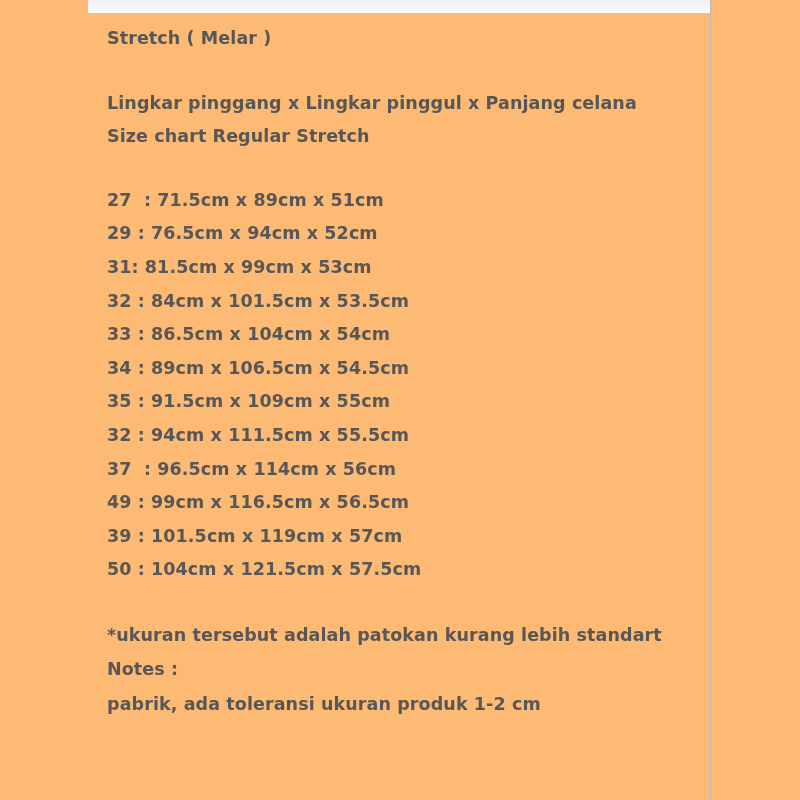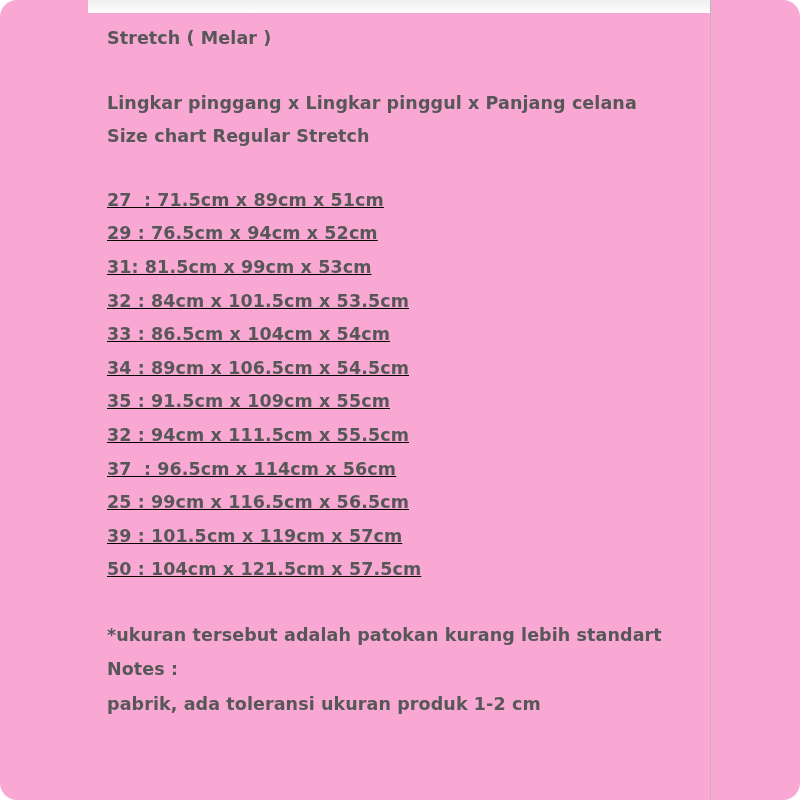--- a/index.html
+++ b/index.html
@@ -12,22 +12,21 @@
     height: 800px;
     background: #ffffff;
     font-family: "DejaVu Sans", sans-serif;
     overflow: hidden;
   }
 
   .page {
     position: relative;
     width: 800px;
     height: 800px;
-    background: #f9a8d4;
-    border-radius: 17px;
+    background: #fdba74;
   }
 
   
   .top-band {
     position: absolute;
     left: 88px;
     top: 0;
     width: 622px;
     height: 13px;
     background: linear-gradient(to bottom, #f0f0f0 0%, #f4f4f4 45%, #fbfbfb 80%, #ffffff 100%);
@@ -63,21 +62,20 @@
   .heading-title {
     margin-top: 22px;
   }
 
   .heading-block {
     margin-top: 31px;
   }
 
   .size-list {
     margin-top: 30px;
-    text-decoration: underline;
   }
 
   .notes-block {
     margin-top: 31px;
   }
 
   .notes-block .text-line {
     line-height: 34.5px;
   }
 </style>
@@ -103,21 +101,21 @@
     <div class="size-list">
       <div class="text-line">27  : 71.5cm x 89cm x 51cm</div>
       <div class="text-line">29 : 76.5cm x 94cm x 52cm</div>
       <div class="text-line">31: 81.5cm x 99cm x 53cm</div>
       <div class="text-line">32 : 84cm x 101.5cm x 53.5cm</div>
       <div class="text-line">33 : 86.5cm x 104cm x 54cm</div>
       <div class="text-line">34 : 89cm x 106.5cm x 54.5cm</div>
       <div class="text-line">35 : 91.5cm x 109cm x 55cm</div>
       <div class="text-line">32 : 94cm x 111.5cm x 55.5cm</div>
       <div class="text-line">37  : 96.5cm x 114cm x 56cm</div>
-      <div class="text-line">25 : 99cm x 116.5cm x 56.5cm</div>
+      <div class="text-line">49 : 99cm x 116.5cm x 56.5cm</div>
       <div class="text-line">39 : 101.5cm x 119cm x 57cm</div>
       <div class="text-line">50 : 104cm x 121.5cm x 57.5cm</div>
     </div>
 
     <div class="notes-block">
       <div class="text-line">*ukuran tersebut adalah patokan kurang lebih standart</div>
       <div class="text-line">Notes :</div>
       <div class="text-line">pabrik, ada toleransi ukuran produk 1-2 cm</div>
     </div>
 

